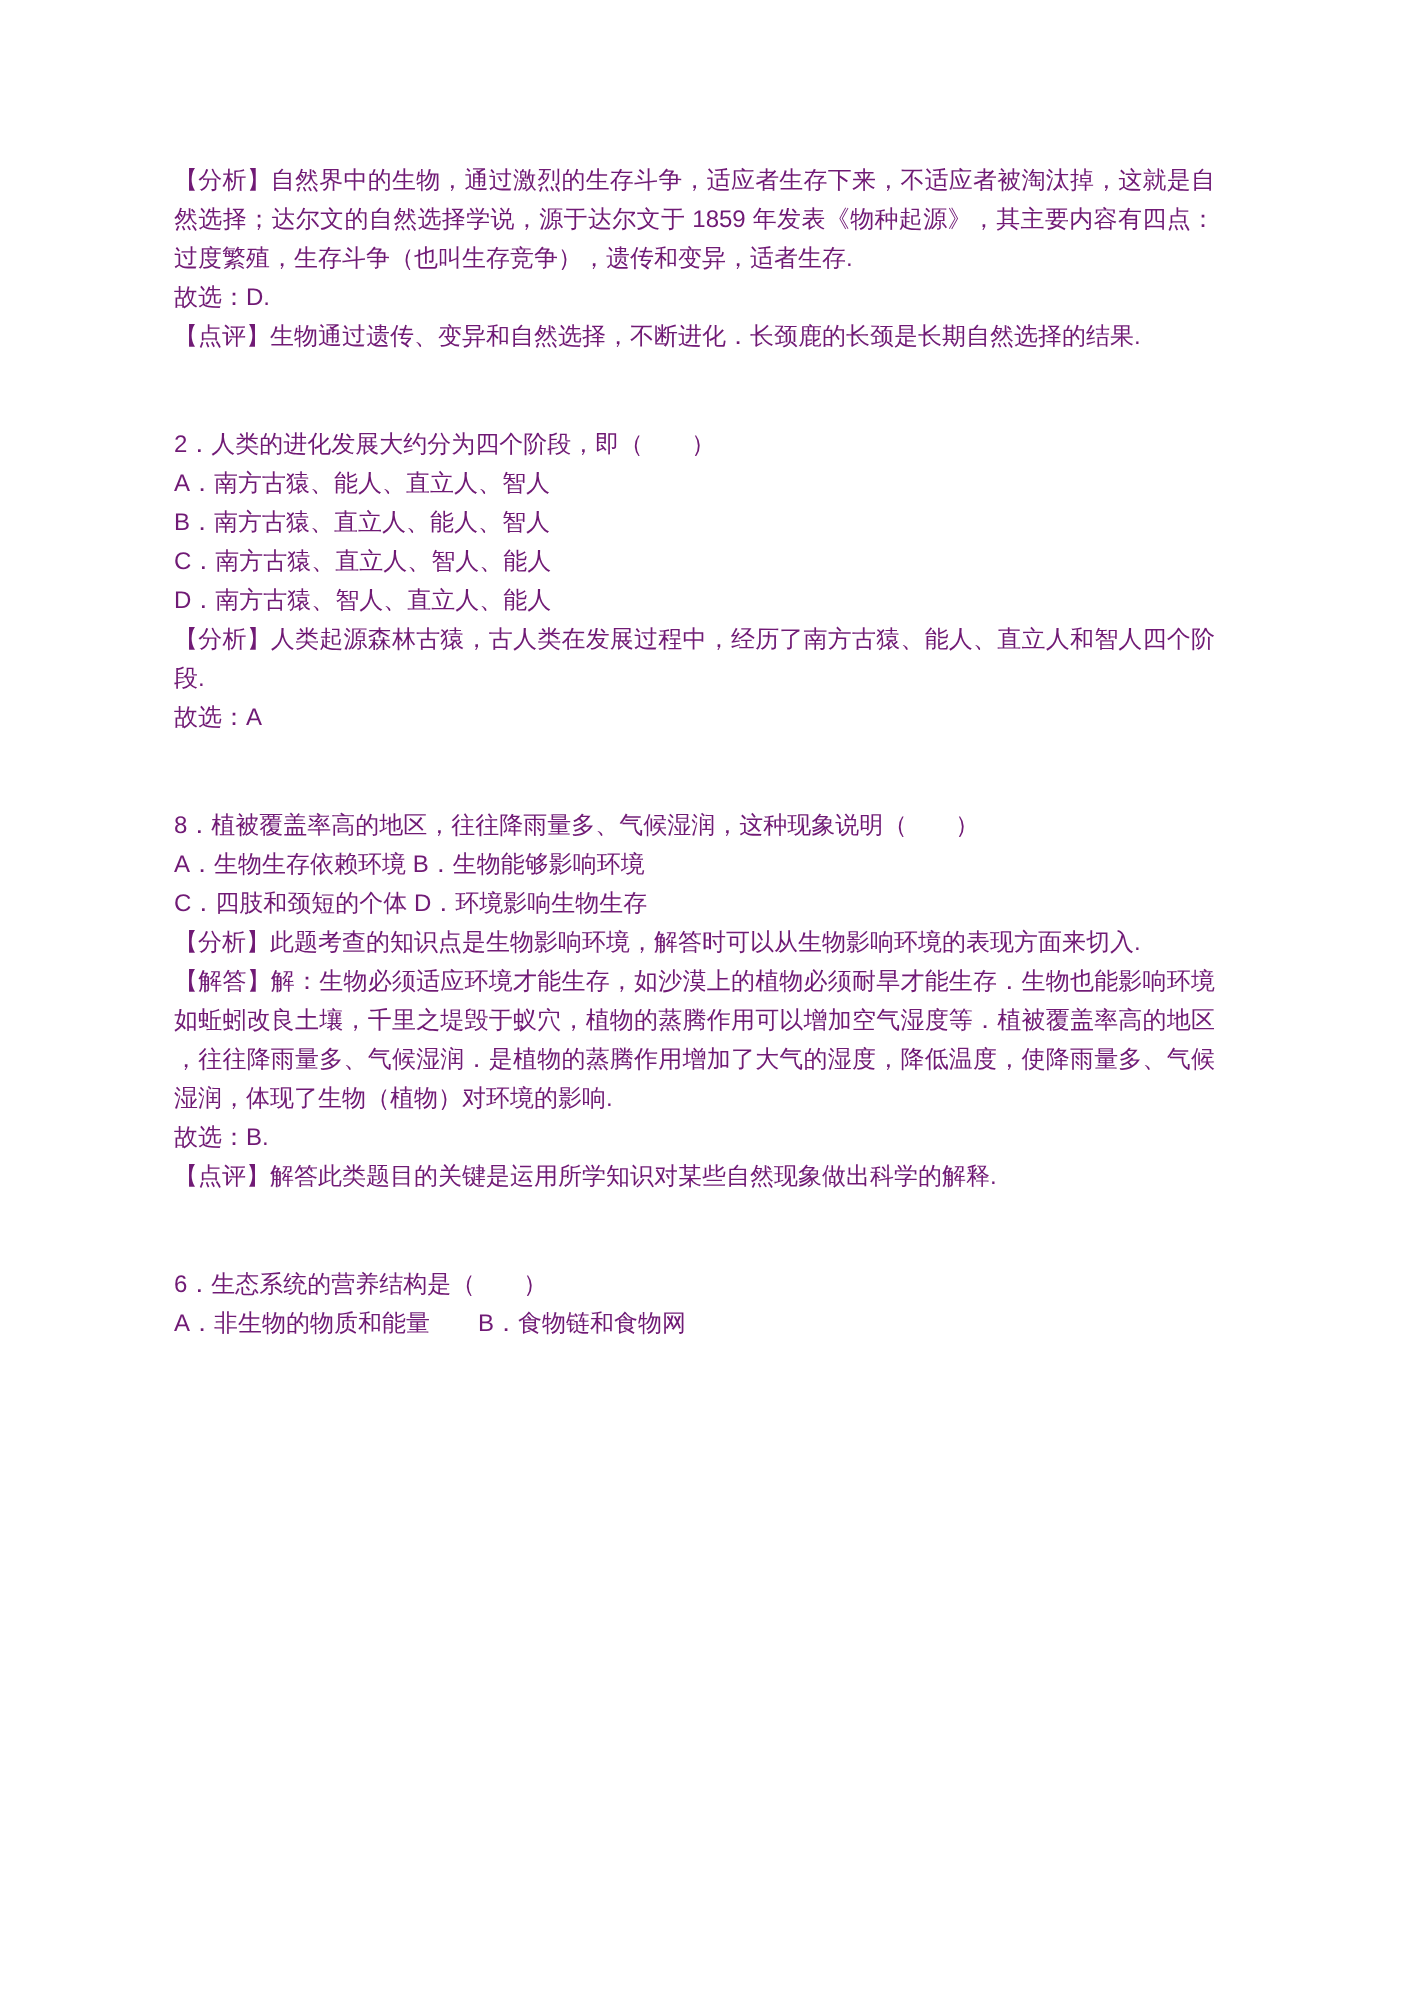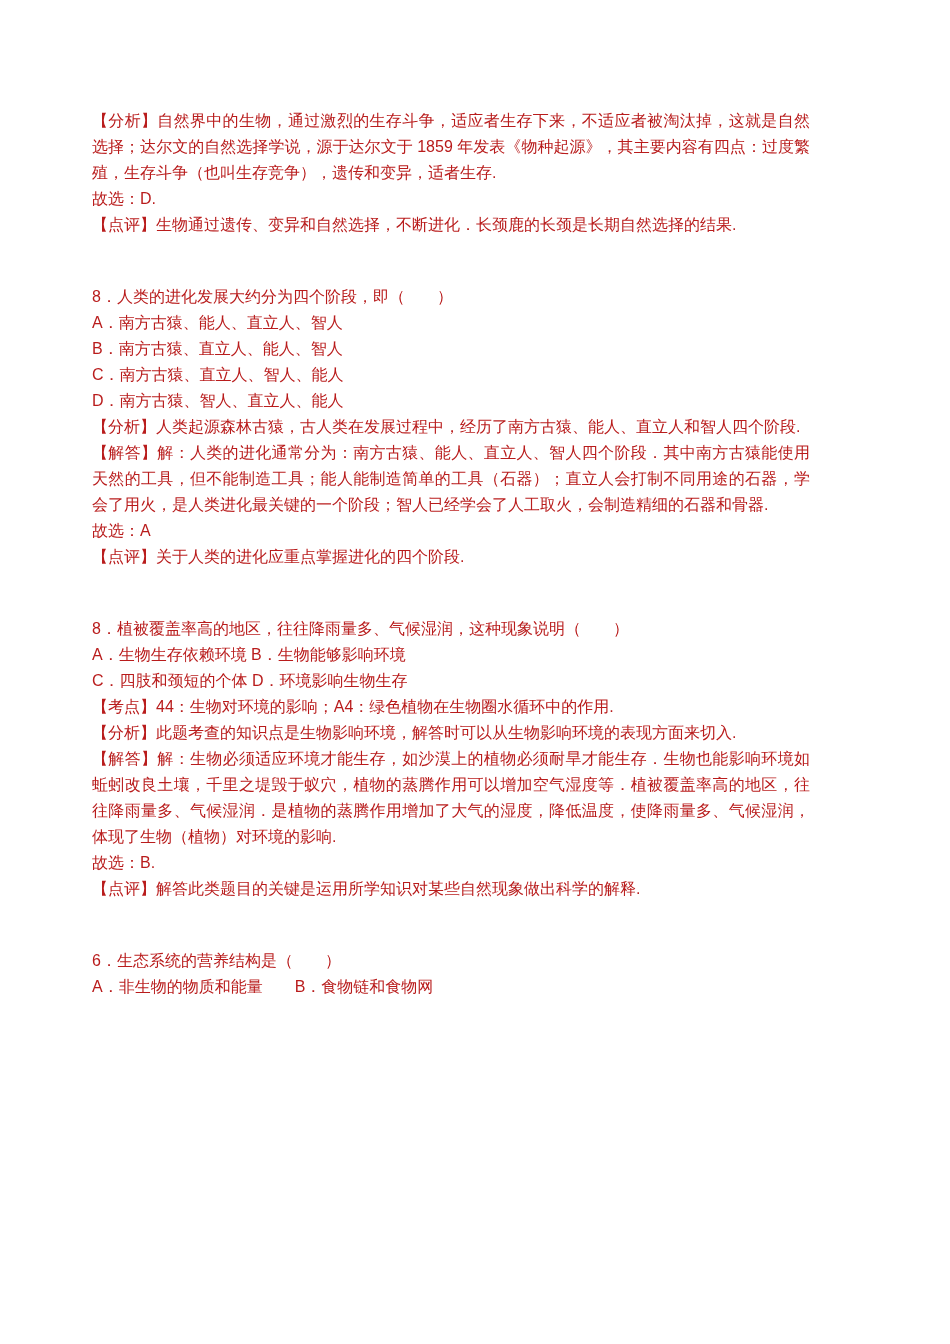--- a/index.html
+++ b/index.html
@@ -4,22 +4,22 @@
 <style>
   * { margin: 0; padding: 0; box-sizing: border-box; }
   html, body { background: #ffffff; }
   body {
     width: 950px;
     height: 1344px;
     overflow: hidden;
     font-family: "Liberation Sans", "DejaVu Sans", sans-serif;
   }
   .doc {
-    padding: 108px 140px 0 92px;
-    color: #b91c1c;
+    padding: 108px 140px 0 116px;
+    color: #701a75;
     font-size: 16px;
     line-height: 26px;
   }
   .doc p {
     text-align: justify;
     white-space: pre-wrap;
     word-break: break-all;
     line-break: anywhere;
   }
   .section { margin: 0; }
@@ -30,36 +30,33 @@
 
 <div class="doc">
 
   <div class="section">
     <p>【分析】自然界中的生物，通过激烈的生存斗争，适应者生存下来，不适应者被淘汰掉，这就是自然选择；达尔文的自然选择学说，源于达尔文于 1859 年发表《物种起源》，其主要内容有四点：过度繁殖，生存斗争（也叫生存竞争），遗传和变异，适者生存.</p>
     <p>故选：D.</p>
     <p>【点评】生物通过遗传、变异和自然选择，不断进化．长颈鹿的长颈是长期自然选择的结果.</p>
   </div>
 
   <div class="section section-gap">
-    <p>8．人类的进化发展大约分为四个阶段，即（　　）</p>
+    <p>2．人类的进化发展大约分为四个阶段，即（　　）</p>
     <p>A．南方古猿、能人、直立人、智人</p>
     <p>B．南方古猿、直立人、能人、智人</p>
     <p>C．南方古猿、直立人、智人、能人</p>
     <p>D．南方古猿、智人、直立人、能人</p>
     <p>【分析】人类起源森林古猿，古人类在发展过程中，经历了南方古猿、能人、直立人和智人四个阶段.</p>
-    <p>【解答】解：人类的进化通常分为：南方古猿、能人、直立人、智人四个阶段．其中南方古猿能使用天然的工具，但不能制造工具；能人能制造简单的工具（石器）；直立人会打制不同用途的石器，学会了用火，是人类进化最关键的一个阶段；智人已经学会了人工取火，会制造精细的石器和骨器.</p>
     <p>故选：A</p>
-    <p>【点评】关于人类的进化应重点掌握进化的四个阶段.</p>
   </div>
 
   <div class="section section-gap">
     <p>8．植被覆盖率高的地区，往往降雨量多、气候湿润，这种现象说明（　　）</p>
     <p>A．生物生存依赖环境 B．生物能够影响环境</p>
     <p>C．四肢和颈短的个体 D．环境影响生物生存</p>
-    <p>【考点】44：生物对环境的影响；A4：绿色植物在生物圈水循环中的作用.</p>
     <p>【分析】此题考查的知识点是生物影响环境，解答时可以从生物影响环境的表现方面来切入.</p>
     <p>【解答】解：生物必须适应环境才能生存，如沙漠上的植物必须耐旱才能生存．生物也能影响环境如蚯蚓改良土壤，千里之堤毁于蚁穴，植物的蒸腾作用可以增加空气湿度等．植被覆盖率高的地区，往往降雨量多、气候湿润．是植物的蒸腾作用增加了大气的湿度，降低温度，使降雨量多、气候湿润，体现了生物（植物）对环境的影响.</p>
     <p>故选：B.</p>
     <p>【点评】解答此类题目的关键是运用所学知识对某些自然现象做出科学的解释.</p>
   </div>
 
   <div class="section section-gap">
     <p>6．生态系统的营养结构是（　　）</p>
     <p>A．非生物的物质和能量　　B．食物链和食物网</p>
   </div>

